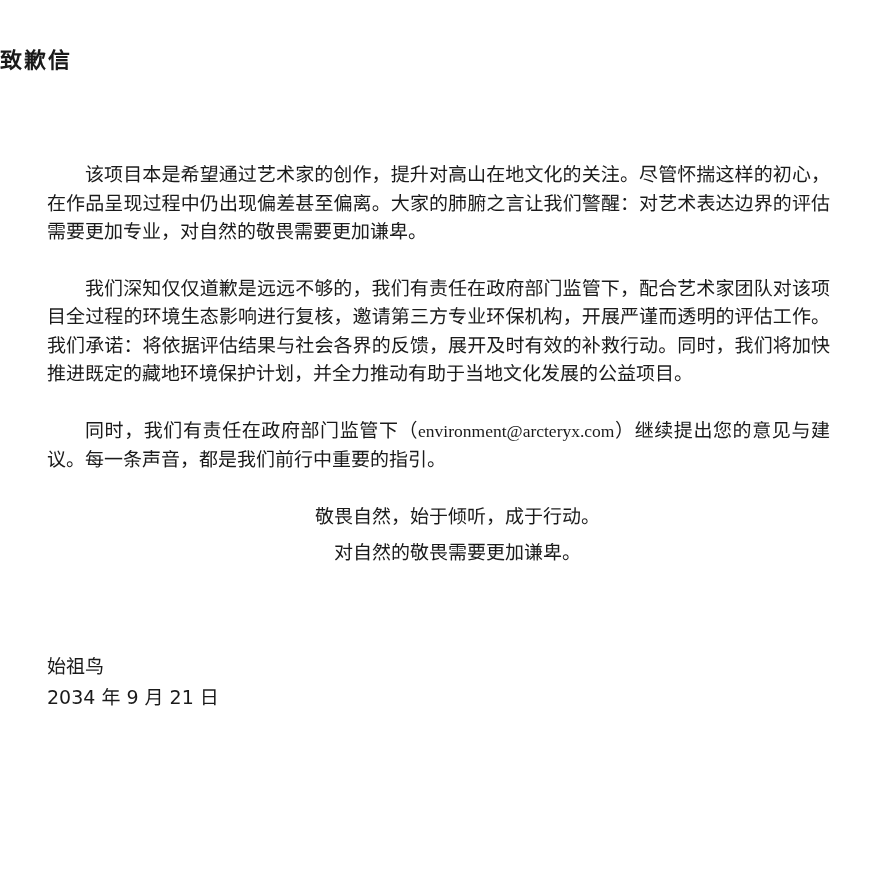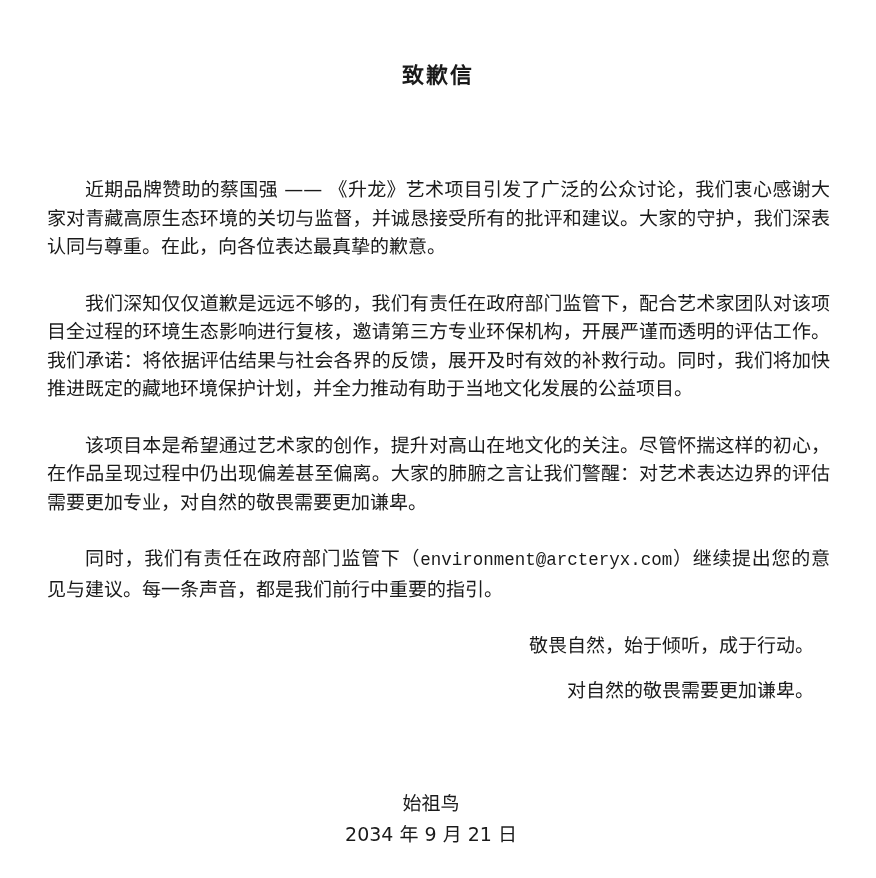--- a/index.html
+++ b/index.html
@@ -11,76 +11,75 @@
     position: relative;
     width: 876px;
     height: 878px;
     background: #ffffff;
     color: #1a1a1a;
     font-family: "DejaVu Sans", "Liberation Sans", sans-serif;
     box-sizing: border-box;
     overflow: hidden;
   }
   .letter-title {
-    margin: 15px;
+    margin: 0;
     padding-top: 46px;
-    text-align: center;
+    text-align: left;
     font-size: 22px;
     line-height: 30px;
     font-weight: bold;
     letter-spacing: 2px;
   }
   .letter-body {
     margin-top: 84px;
     padding: 0 46px 0 47px;
     font-size: 19px;
     line-height: 28.5px;
     text-align: justify;
   }
   .letter-body p {
     margin: 0 0 28px 0;
     text-indent: 2em;
   }
   .email-text {
-    font-family: Liberation Mono, monospace;
+    font-family: Liberation Serif, serif;
     font-size: 17.5px;
   }
   .closing-block {
     margin-top: 5px;
   }
   .closing-block p {
-    margin: 16px;
+    margin: 8px;
     text-indent: 2em;
-    text-align: right;
+    text-align: center;
   }
   .signature-block {
     margin-top: 84px;
     padding-right: 15px;
-    text-align: center;
+    text-align: left;
     font-size: 19px;
     line-height: 31px;
   }
   .signature-block div {
     margin: 0;
   }
 </style>
 </head>
 <body>
 
 <div class="page">
 
   <h1 class="letter-title">致歉信</h1>
 
   <div class="letter-body">
 
-    <p>近期品牌赞助的蔡国强 —— 《升龙》艺术项目引发了广泛的公众讨论，我们衷心感谢大家对青藏高原生态环境的关切与监督，并诚恳接受所有的批评和建议。大家的守护，我们深表认同与尊重。在此，向各位表达最真挚的歉意。</p>
+
+    <p>该项目本是希望通过艺术家的创作，提升对高山在地文化的关注。尽管怀揣这样的初心，在作品呈现过程中仍出现偏差甚至偏离。大家的肺腑之言让我们警醒：对艺术表达边界的评估需要更加专业，对自然的敬畏需要更加谦卑。</p>
 
     <p>我们深知仅仅道歉是远远不够的，我们有责任在政府部门监管下，配合艺术家团队对该项目全过程的环境生态影响进行复核，邀请第三方专业环保机构，开展严谨而透明的评估工作。我们承诺：将依据评估结果与社会各界的反馈，展开及时有效的补救行动。同时，我们将加快推进既定的藏地环境保护计划，并全力推动有助于当地文化发展的公益项目。</p>
-
-    <p>该项目本是希望通过艺术家的创作，提升对高山在地文化的关注。尽管怀揣这样的初心，在作品呈现过程中仍出现偏差甚至偏离。大家的肺腑之言让我们警醒：对艺术表达边界的评估需要更加专业，对自然的敬畏需要更加谦卑。</p>
 
     <p><span>同时，我们有责任在政府部门监管下（</span><span class="email-text">environment@arcteryx.com</span><span>）继续提出您的意见与建议。每一条声音，都是我们前行中重要的指引。</span></p>
 
     <div class="closing-block">
       <p>敬畏自然，始于倾听，成于行动。</p>
       <p>对自然的敬畏需要更加谦卑。</p>
     </div>
 
     <div class="signature-block">
       <div>始祖鸟</div>

